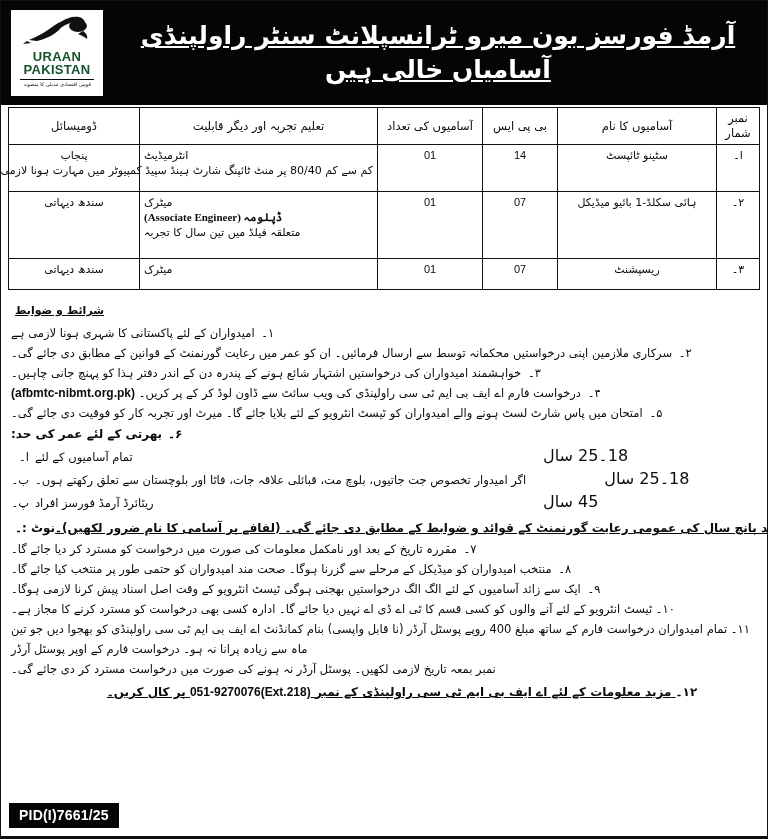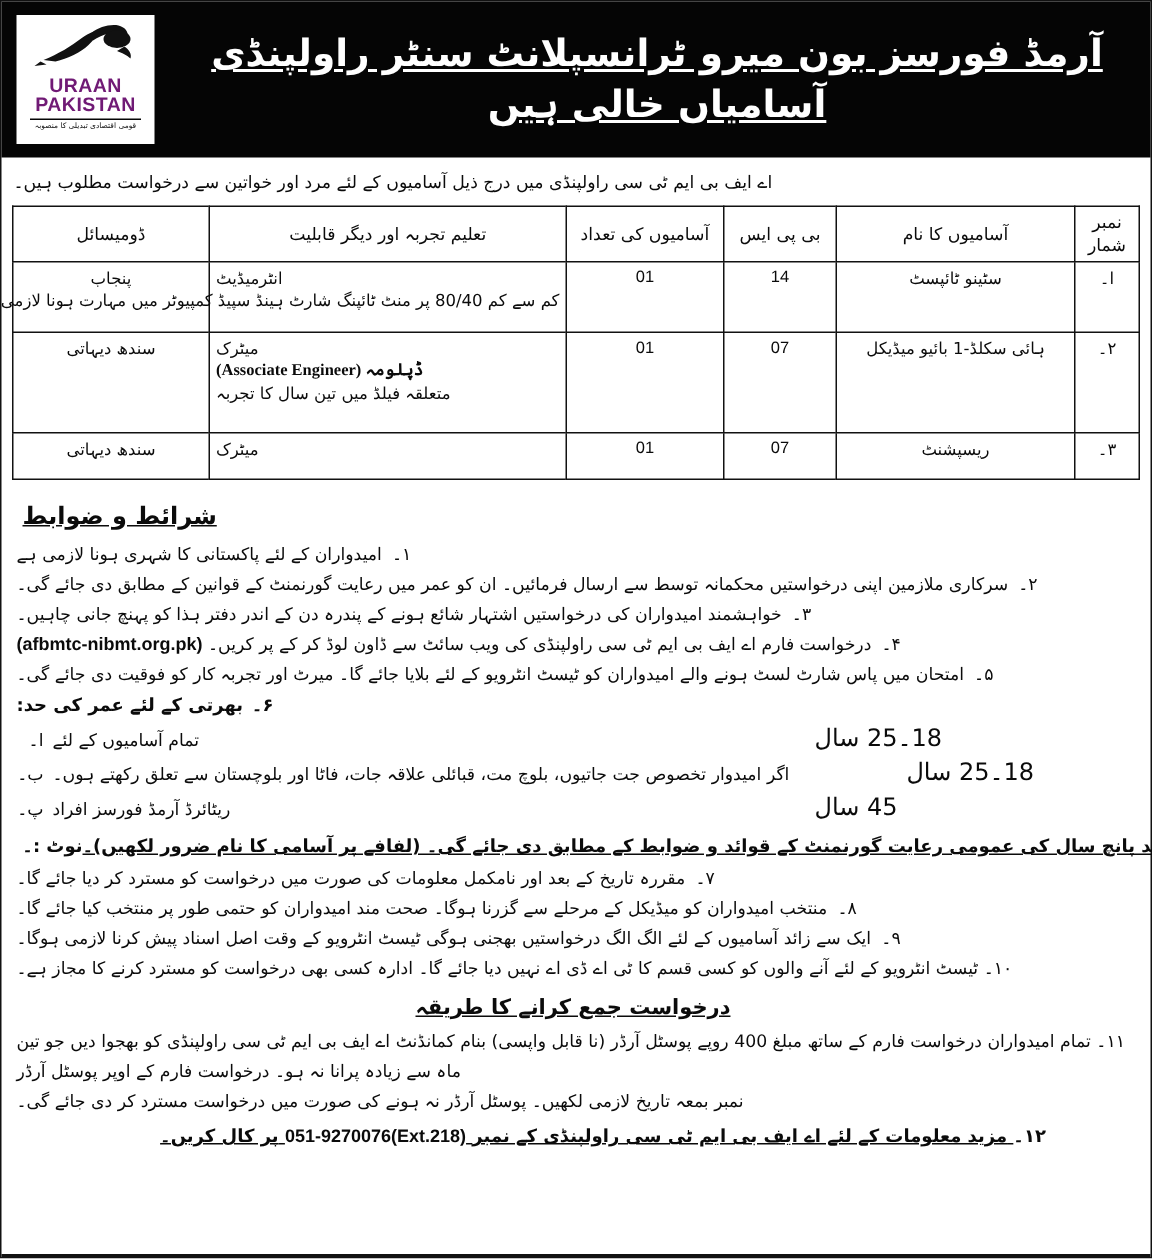--- a/index.html
+++ b/index.html
@@ -46,21 +46,21 @@
     padding-top:4px;
     box-sizing:border-box;
   }
   .logo-bird{height:36px;width:72px;display:block;}
   .logo-l1,.logo-l2{
     font-family:"Liberation Sans","DejaVu Sans",sans-serif;
     font-weight:bold;
     font-size:13px;
     letter-spacing:0.3px;
     line-height:13px;
-    color:#701a75;
+    color:#14532d;
     direction:ltr;
   }
   .logo-l2{margin-bottom:2px;}
   .logo-rule{width:74px;height:1px;background:#050505;margin:1px 0;}
   .logo-sub{
     font-size:5px;line-height:6px;color:#111;direction:rtl;
     font-family:"DejaVu Sans",sans-serif;white-space:nowrap;
   }
   .head-titles{
     flex:1 1 auto;
@@ -138,21 +138,21 @@
   .row-h3 td{height:24px;}
 
   
   .terms{
     padding:14px 14px 0 10px;
     direction:rtl;
     font-family:"DejaVu Sans",sans-serif;
   }
   .terms-head{
     text-align:left;
-    font-size:16px;
+    font-size:11px;
     font-weight:bold;
     text-decoration:underline;
     margin:0 0 6px 2px;
     padding-left:2px;
   }
   .t-row{
     width:100%;
     text-align:left;
     font-size:11.5px;
     line-height:20px;
@@ -255,23 +255,20 @@
       <div class="logo-l2">PAKISTAN</div>
       <div class="logo-rule"></div>
       <div class="logo-sub">قومی اقتصادی تبدیلی کا منصوبہ</div>
     </div>
     <div class="head-titles">
       <div class="title-1">آرمڈ فورسز بون میرو ٹرانسپلانٹ سنٹر راولپنڈی</div>
       <div class="title-2">آسامیاں خالی ہیں</div>
     </div>
   </div>
 
-  <div class="intro">
-    <span class="intro-inner">اے ایف بی ایم ٹی سی راولپنڈی میں درج ذیل آسامیوں کے لئے مرد اور خواتین سے درخواست مطلوب ہیں۔</span>
-  </div>
 
   <div class="tbl-wrap">
     <table class="jobs">
       <thead>
         <tr>
           <th class="c-sr">نمبر شمار</th>
           <th class="c-post">آسامیوں کا نام</th>
           <th class="c-bps">بی پی ایس</th>
           <th class="c-num">آسامیوں کی تعداد</th>
           <th class="c-qual">تعلیم تجربہ اور دیگر قابلیت</th>
@@ -379,32 +376,32 @@
     </div>
     <div class="t-row">
       <span class="t-num">۹۔</span>
       <span class="t-txt">ایک سے زائد آسامیوں کے لئے الگ الگ درخواستیں بھجنی ہوگی ٹیسٹ انٹرویو کے وقت اصل اسناد پیش کرنا لازمی ہوگا۔</span>
     </div>
     <div class="t-row">
       <span class="t-num">۱۰۔</span>
       <span class="t-txt">ٹیسٹ انٹرویو کے لئے آنے والوں کو کسی قسم کا ٹی اے ڈی اے نہیں دیا جائے گا۔ ادارہ کسی بھی درخواست کو مسترد کرنے کا مجاز ہے۔</span>
     </div>
 
-    <div class="sub-head">درخواست جمع کرانے کا طریقہ</div>
 
     <div class="para">
       <span class="t-num">۱۱۔</span>
       <span>تمام امیدواران درخواست فارم کے ساتھ مبلغ 400 روپے پوسٹل آرڈر (نا قابل واپسی) بنام کمانڈنٹ اے ایف بی ایم ٹی سی راولپنڈی کو بھجوا دیں جو تین ماہ سے زیادہ پرانا نہ ہو۔ درخواست فارم کے اوپر پوسٹل آرڈر</span>
     </div>
     <div class="para">
       <span>نمبر بمعہ تاریخ لازمی لکھیں۔ پوسٹل آرڈر نہ ہونے کی صورت میں درخواست مسترد کر دی جائے گی۔</span>
     </div>
 
     <div class="last-line">
       <span class="t-num">۱۲۔</span>
       <span>مزید معلومات کے لئے اے ایف بی ایم ٹی سی راولپنڈی کے نمبر</span>
       <span class="phone">051-9270076(Ext.218)</span>
       <span>پر کال کریں۔</span>
     </div>
   </div>
 
+  <div class="pid">PID(I)7661/25</div>
   <div class="bottom-rule"></div>
 </div>
 
 </body></html>

